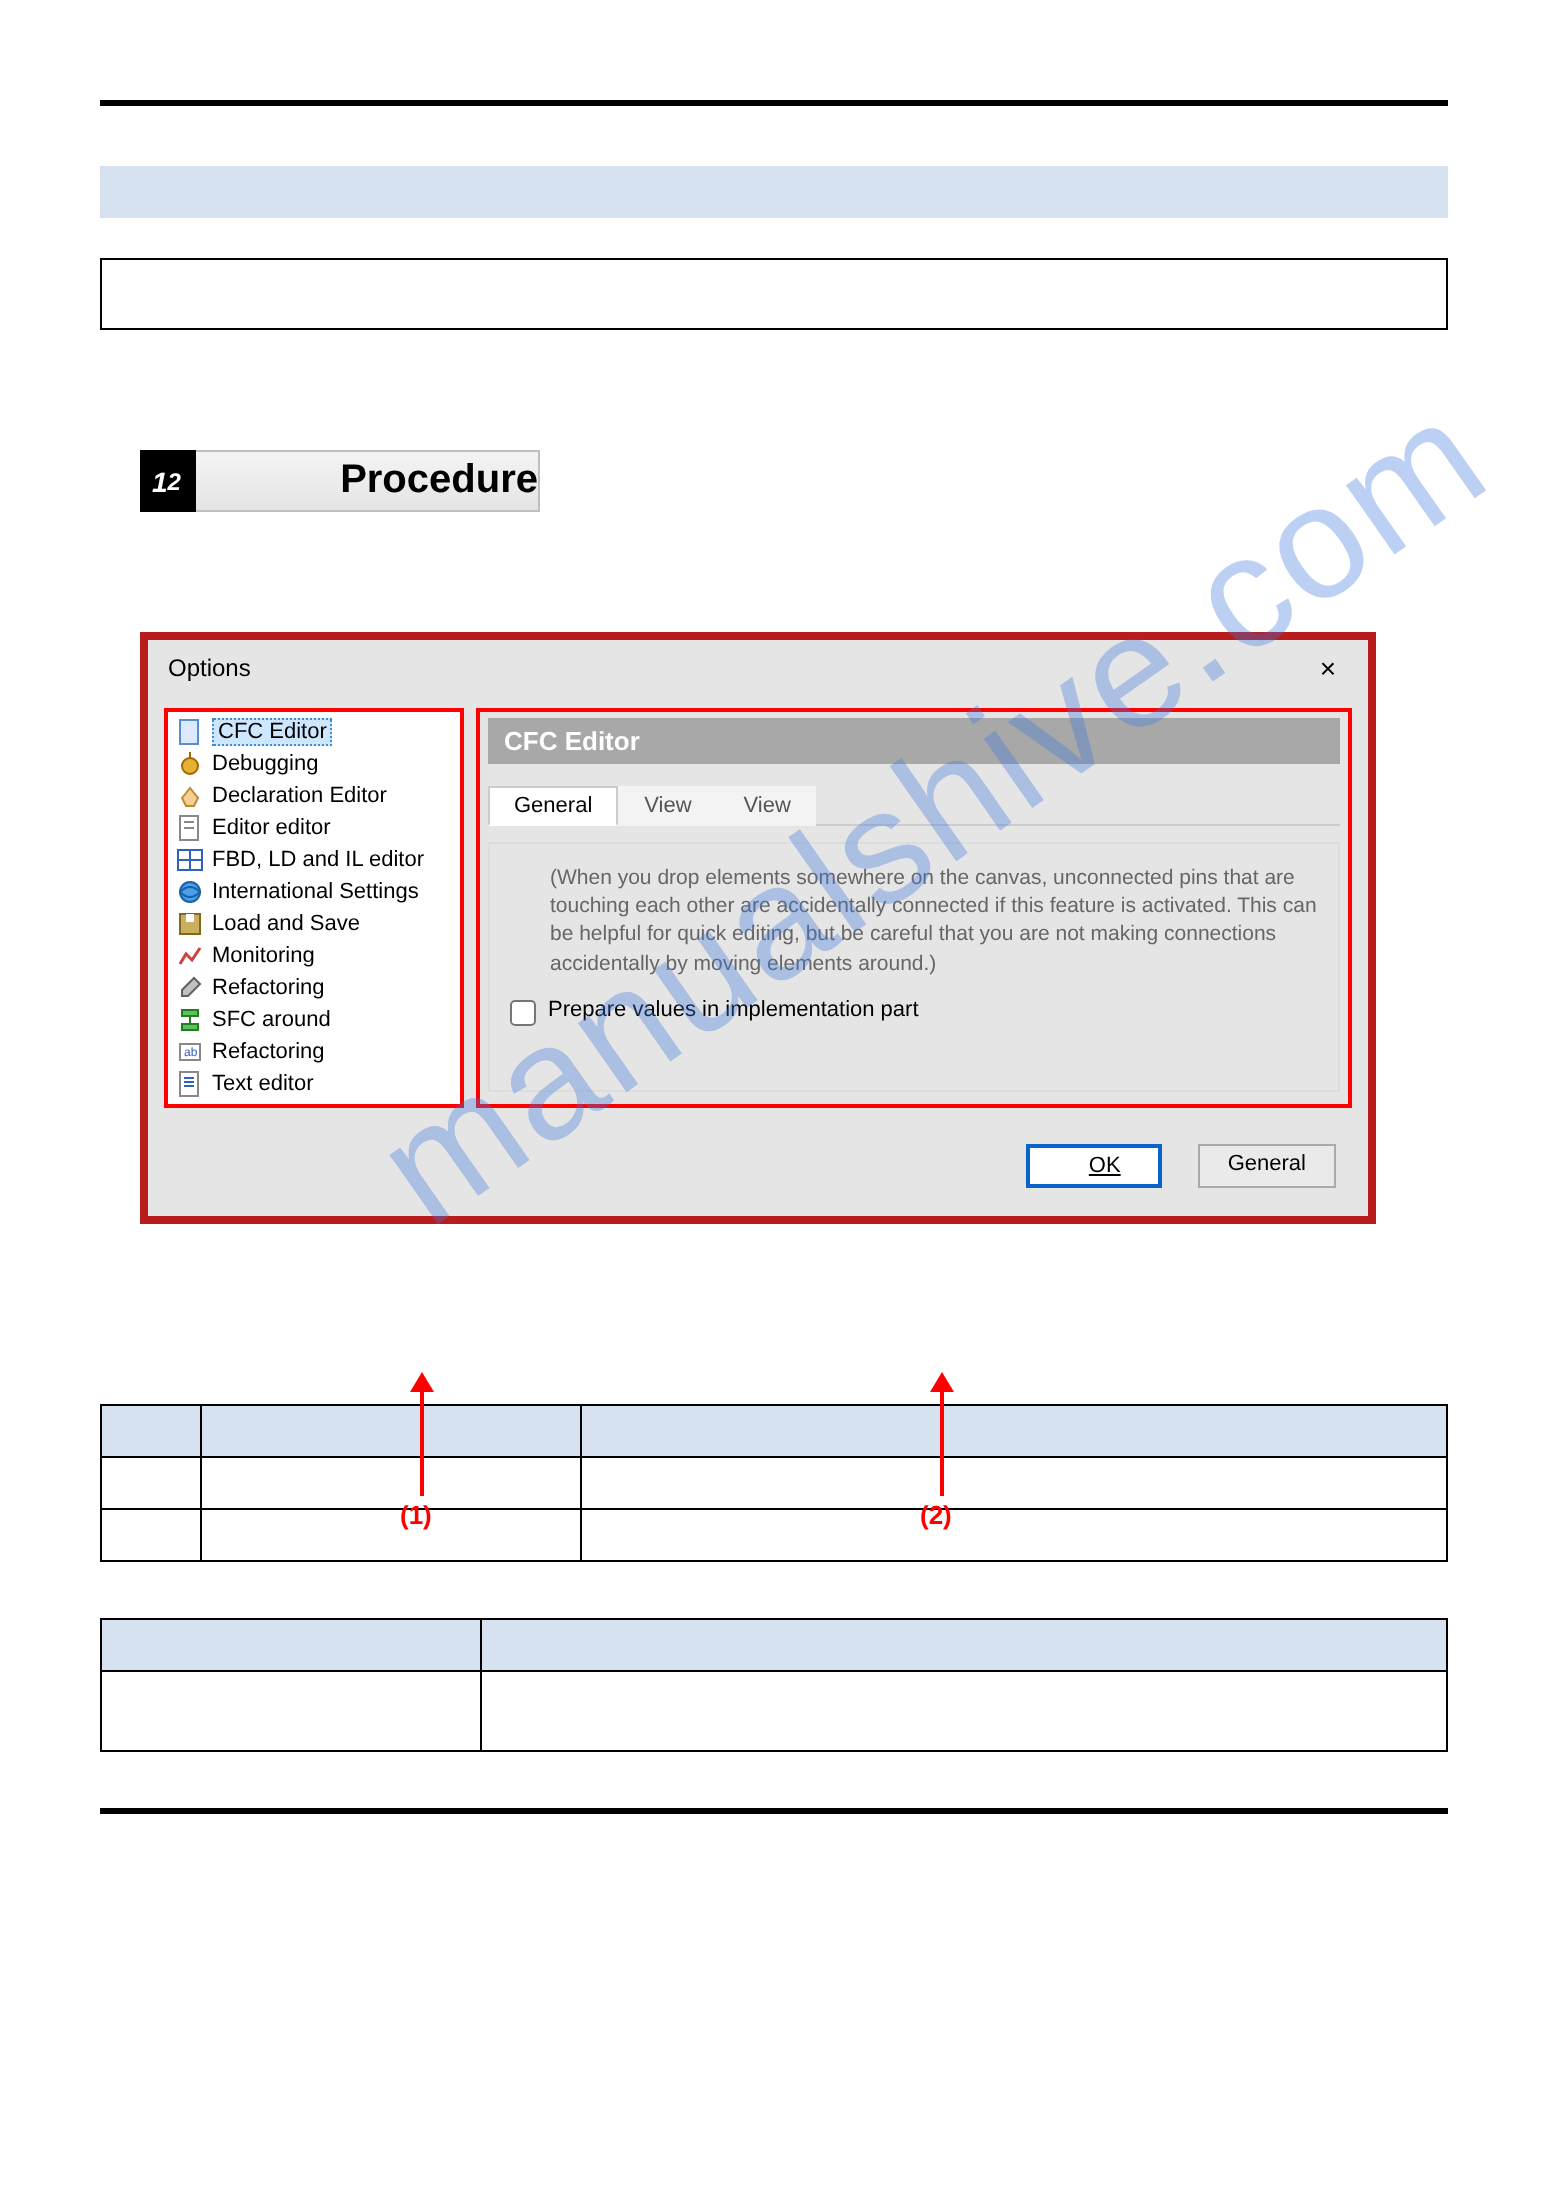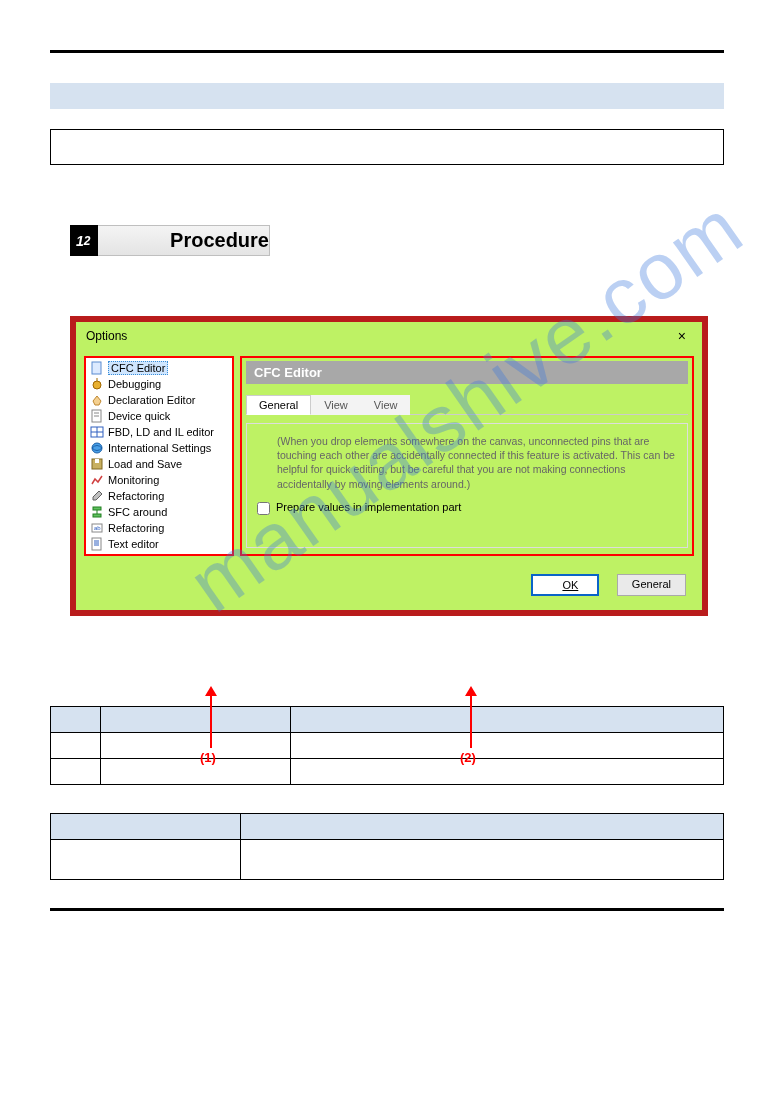--- a/index.html
+++ b/index.html
@@ -52,24 +52,24 @@
     background: linear-gradient(#f4f4f4,#e4e4e4);
     border: 1px solid #bfbfbf;
     border-left: none;
     font-size: 20px;
     font-weight: bold;
     text-align: right;
     padding: 3px 0;
   }
   
   .dialog-wrap {
-    margin: 0 16px 20px 20px;
+    margin: 0 36px 20px 20px;
     position: relative;
-    border: 6px solid #b91c1c;
-    background: #bef264;
+    border: 4px solid #b91c1c;
+    background: #e5e5e5;
     font-size: 11px;
   }
   .dialog-title {
     padding: 6px 10px;
     font-size: 12px;
     display: flex;
     justify-content: space-between;
     align-items: center;
   }
   .dialog-close {
@@ -286,21 +286,21 @@
               <span class="tree-text">Declaration Editor</span>
             </div>
             <div class="tree-item">
               <span class="tree-icon">
                 <svg viewBox="0 0 14 14">
                   <rect x="2" y="1" width="9" height="12" fill="#fff" stroke="#888"></rect>
                   <line x1="4" y1="4" x2="9" y2="4" stroke="#888"></line>
                   <line x1="4" y1="7" x2="9" y2="7" stroke="#888"></line>
                 </svg>
               </span>
-              <span class="tree-text">Device quick</span>
+              <span class="tree-text">Editor editor</span>
             </div>
             <div class="tree-item">
               <span class="tree-icon">
                 <svg viewBox="0 0 14 14">
                   <rect x="1" y="2" width="12" height="10" fill="#fff" stroke="#3060c0"></rect>
                   <line x1="1" y1="7" x2="13" y2="7" stroke="#3060c0"></line>
                   <line x1="7" y1="2" x2="7" y2="12" stroke="#3060c0"></line>
                 </svg>
               </span>
               <span class="tree-text">FBD, LD and IL editor</span>

